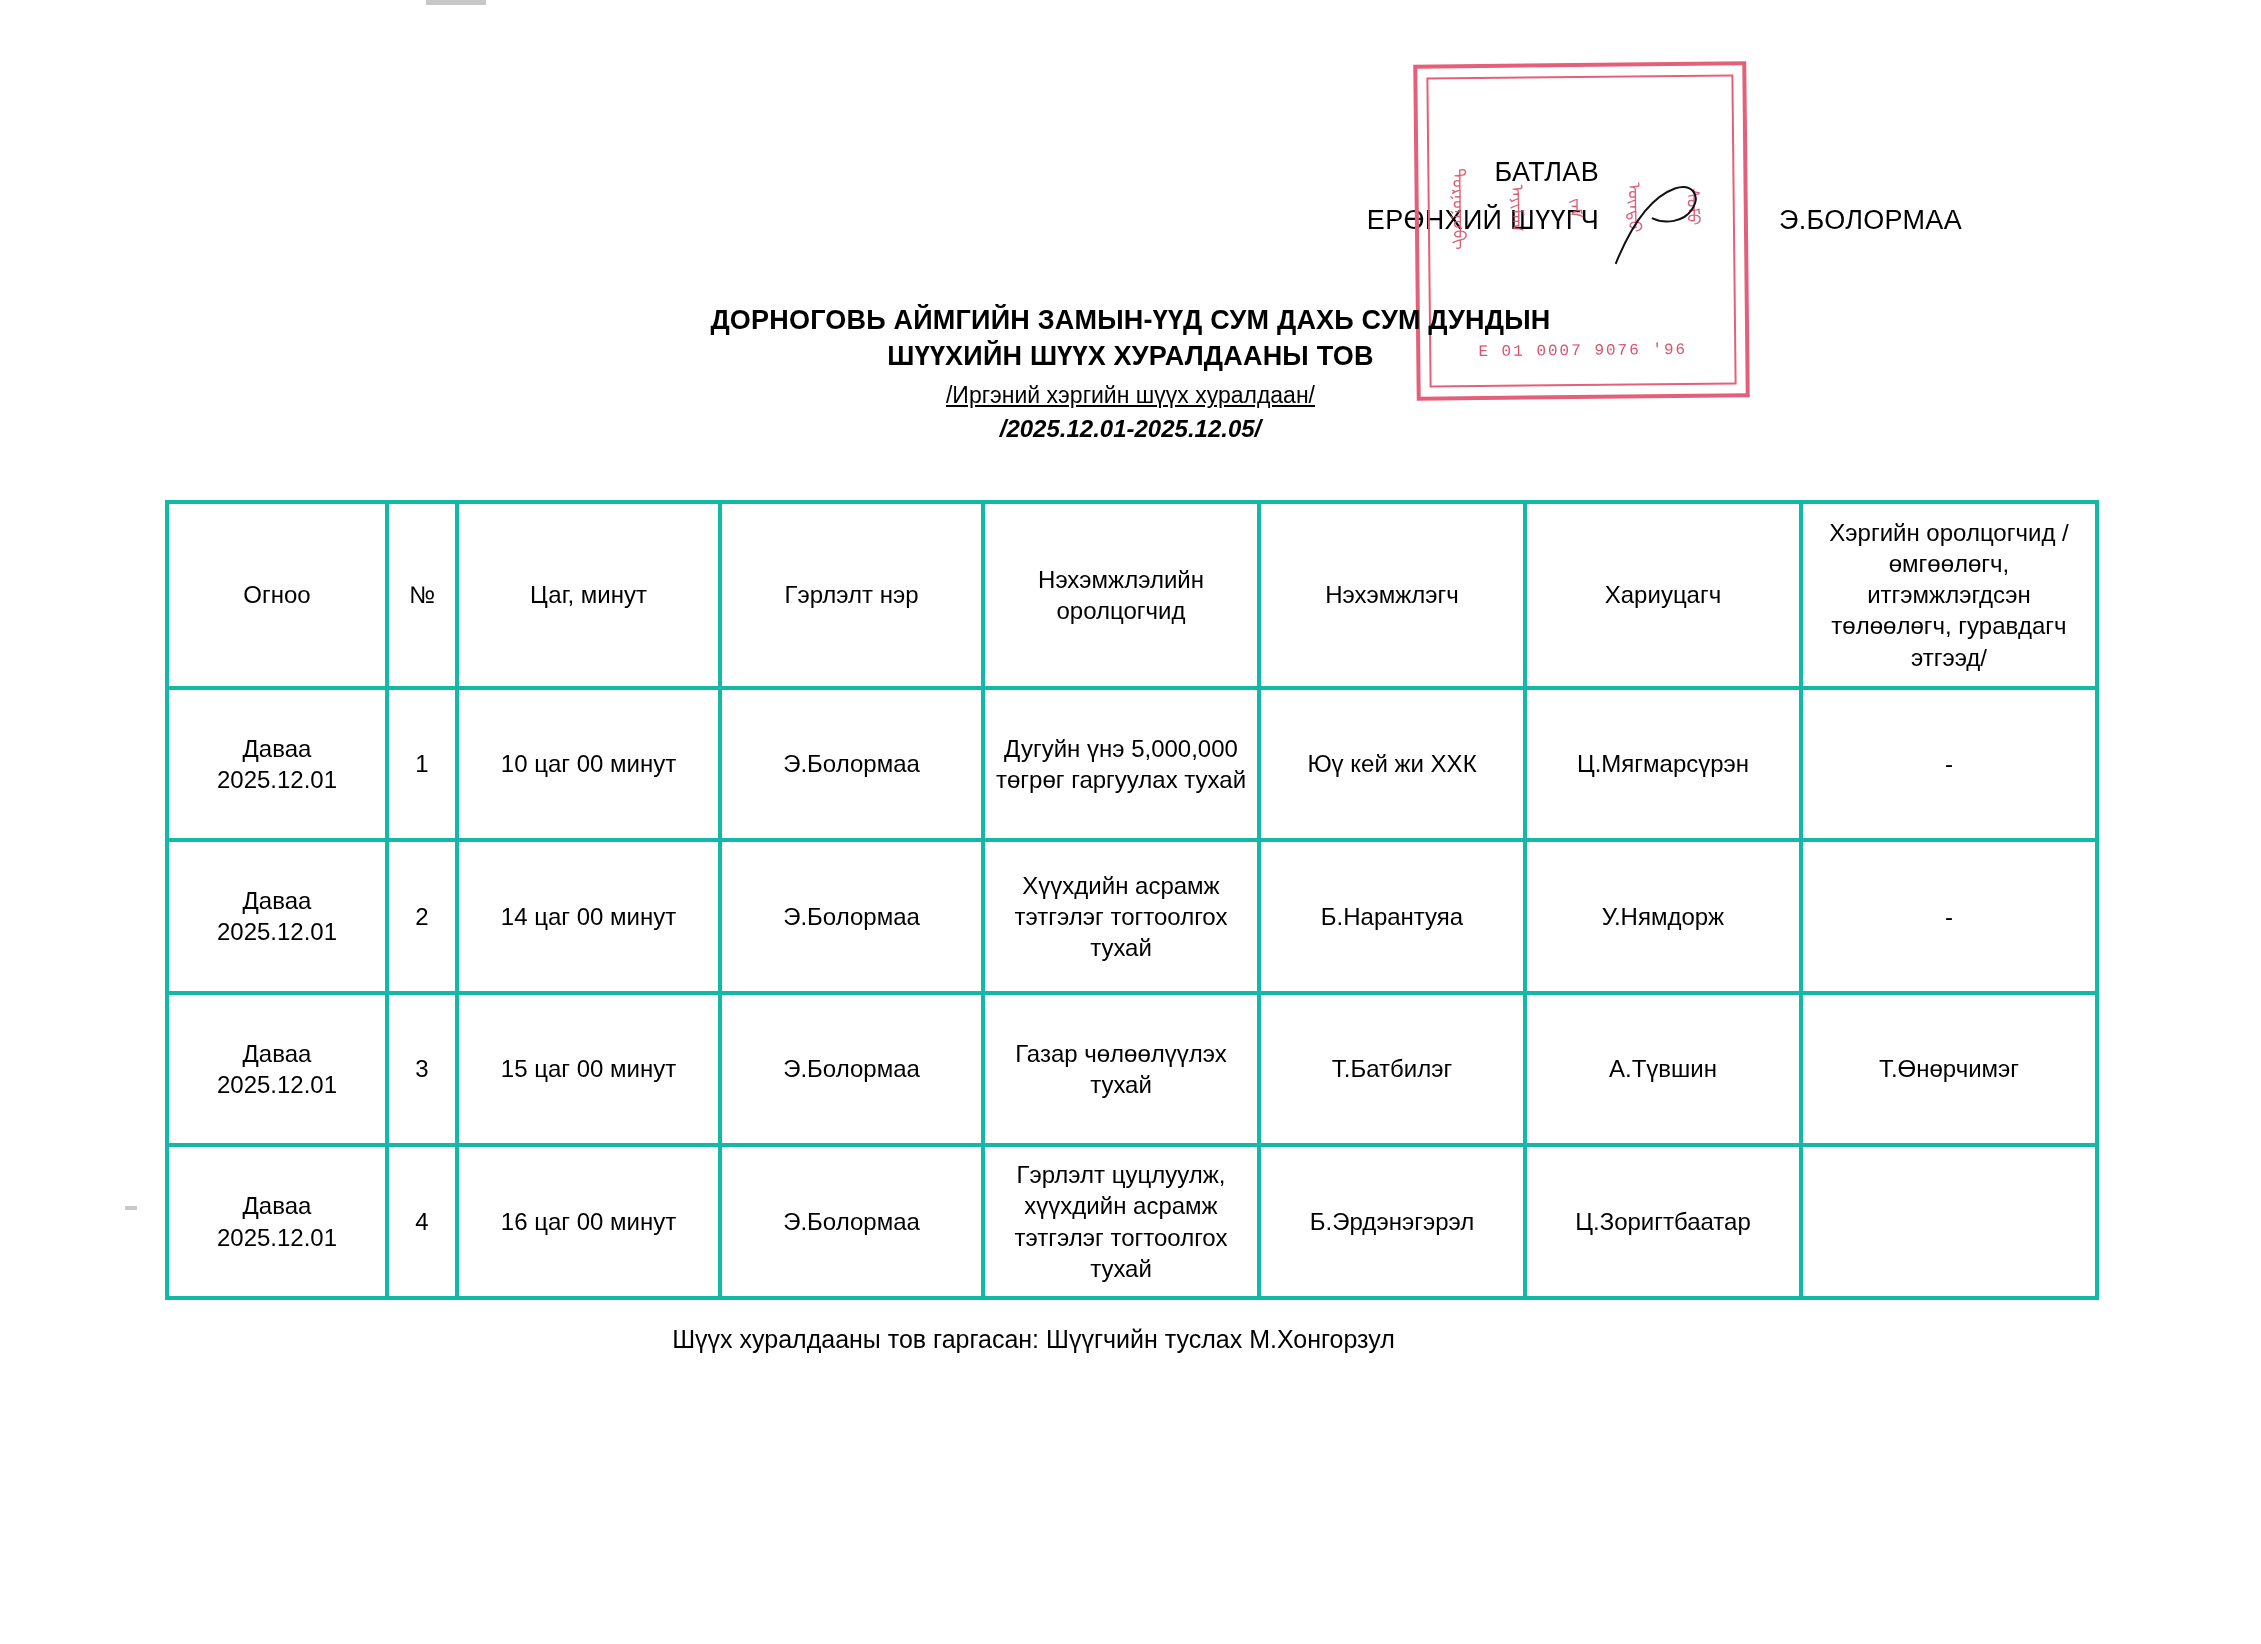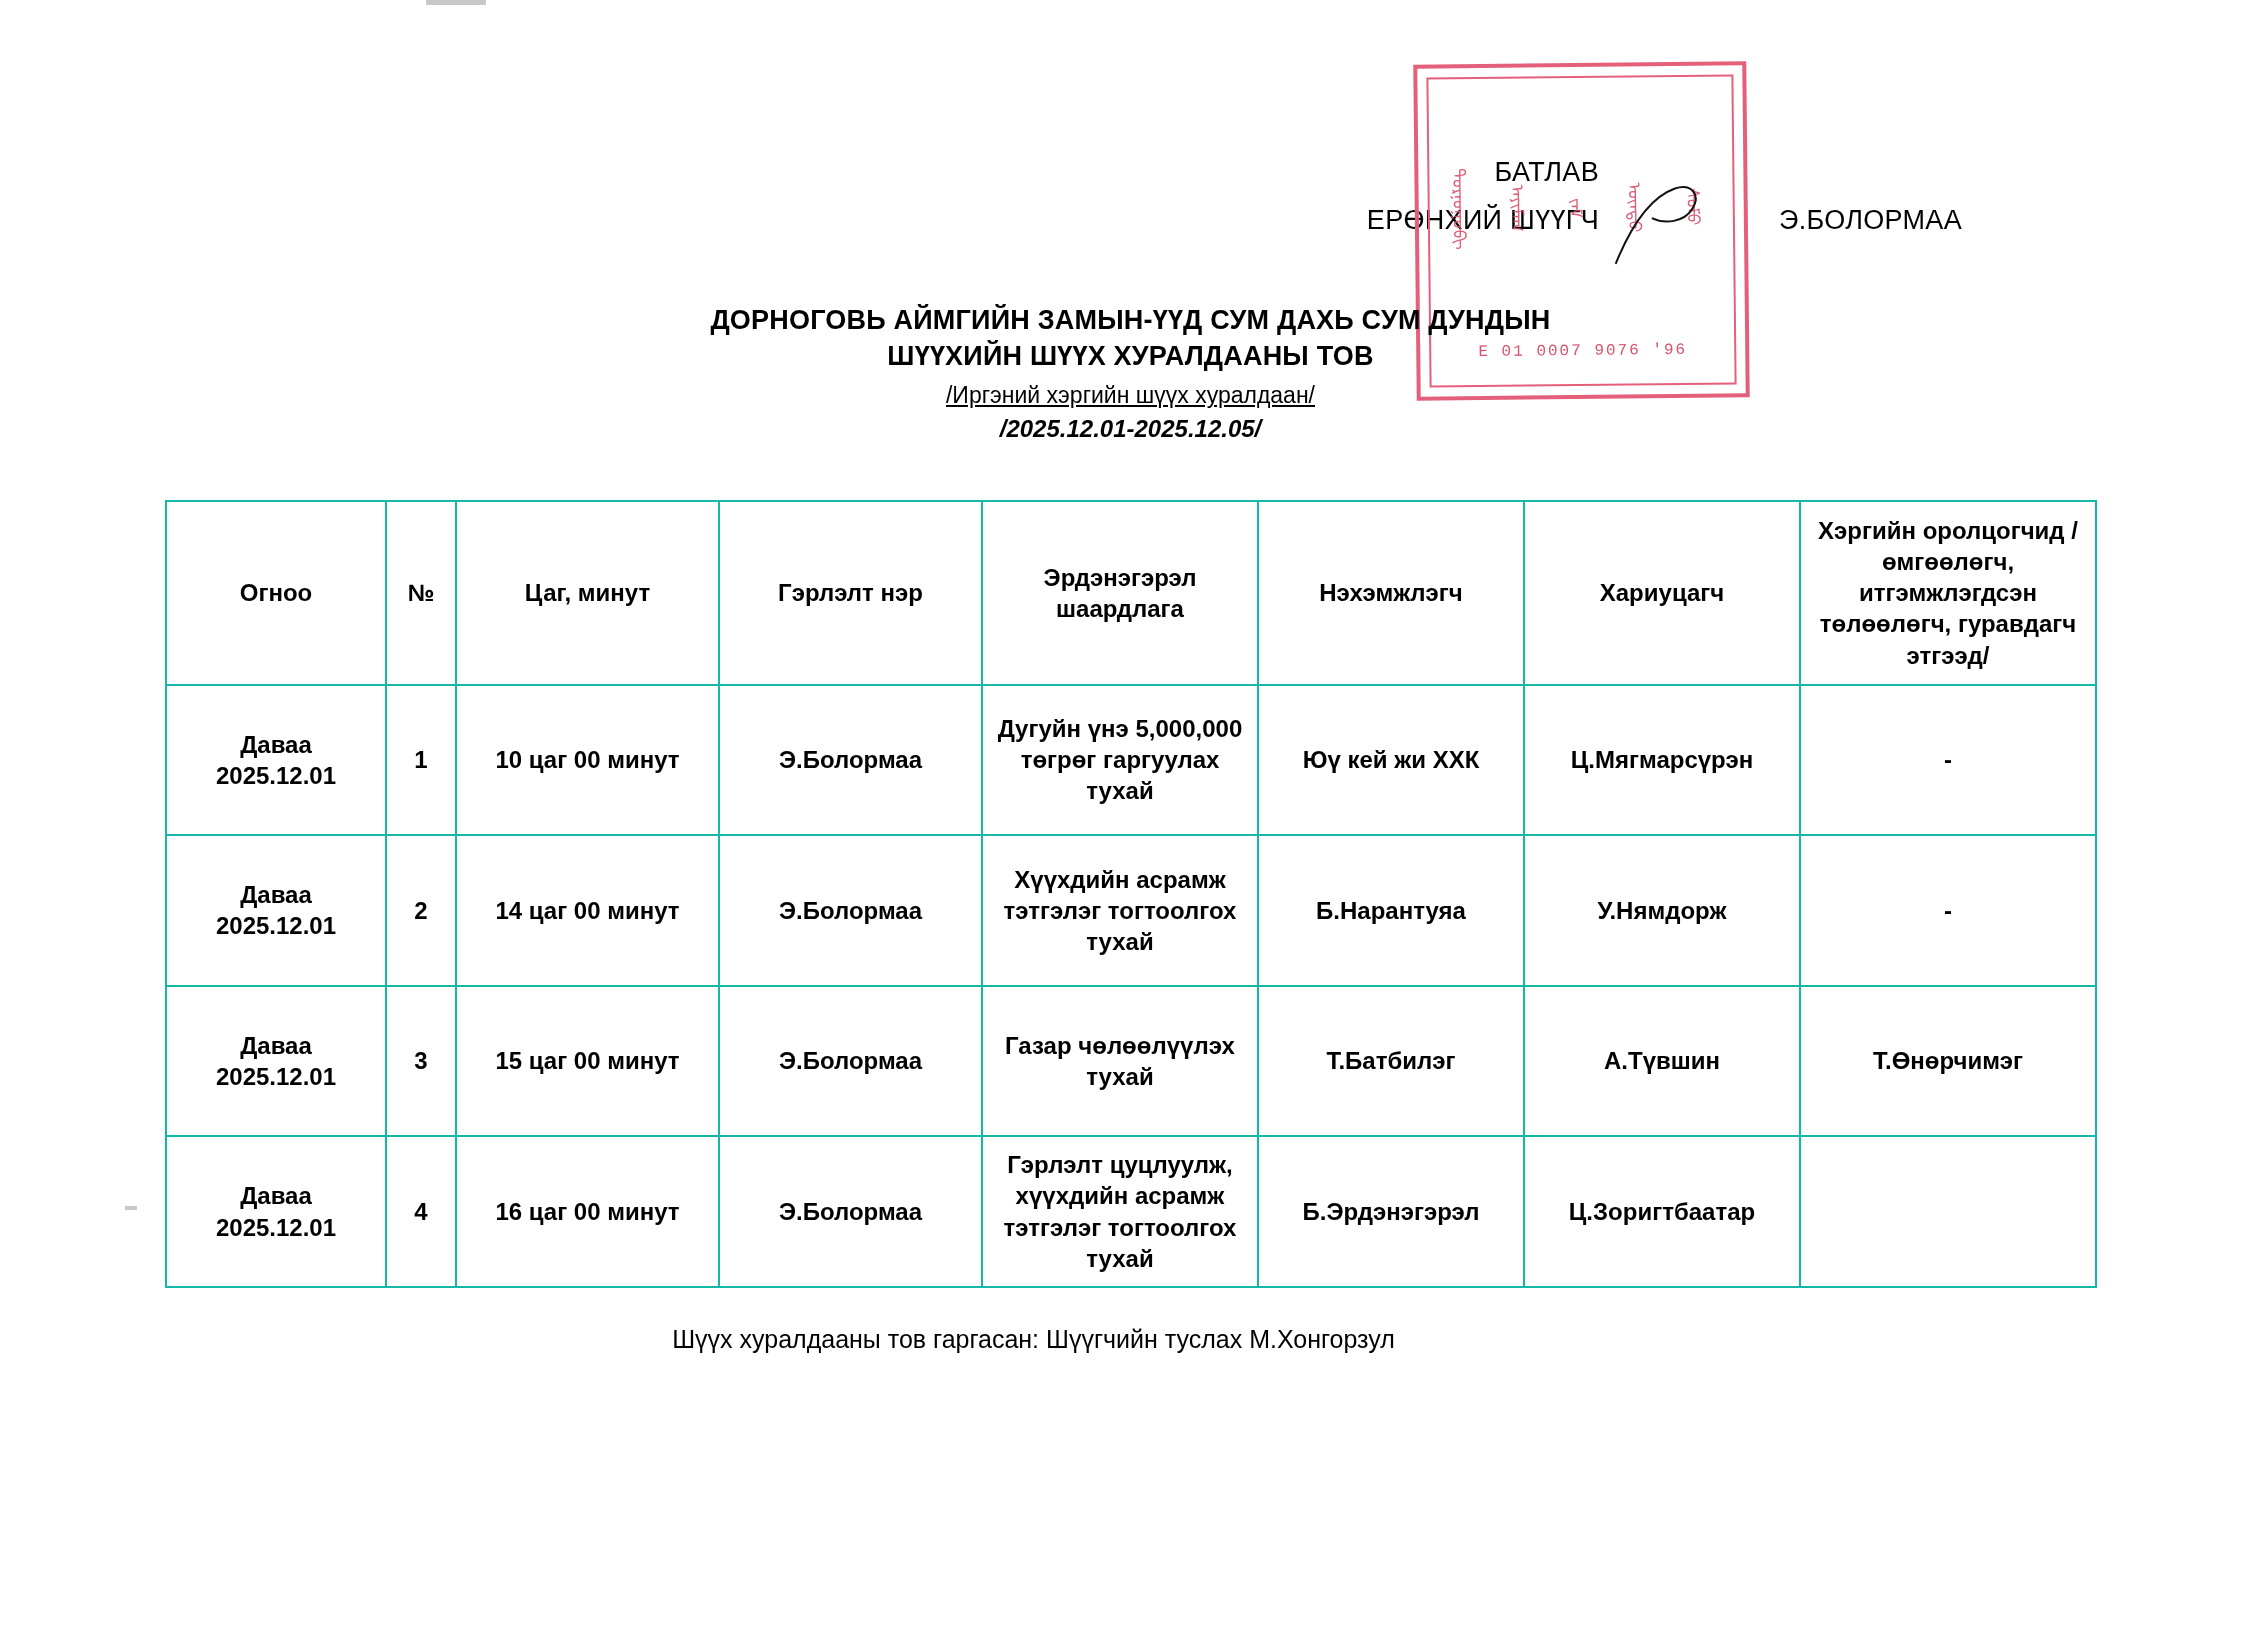--- a/index.html
+++ b/index.html
@@ -150,23 +150,23 @@
     left: 165px;
     width: 1932px;
   }
   table.sched {
     border-collapse: collapse;
     width: 1932px;
     table-layout: fixed;
   }
   table.sched th,
   table.sched td {
-    border: 2px solid #14b8a6;
+    border: 4px solid #14b8a6;
     font-size: 24px;
-    font-weight: bold;
+    font-weight: normal;
     text-align: center;
     vertical-align: middle;
     padding: 9.3px 6.7px;
     line-height: 1.3;
   }
   table.sched th {
     height: 163px;
   }
   table.sched td {
     height: 130px;
@@ -252,21 +252,21 @@
           <col class="c-plain">
           <col class="c-def">
           <col class="c-part">
       </colgroup>
       <thead>
         <tr>
           <th>Огноо</th>
           <th>№</th>
           <th>Цаг, минут</th>
           <th>Гэрлэлт нэр</th>
-          <th>Эрдэнэгэрэл шаардлага</th>
+          <th>Нэхэмжлэлийн оролцогчид</th>
           <th>Нэхэмжлэгч</th>
           <th>Хариуцагч</th>
           <th>Хэргийн оролцогчид /өмгөөлөгч, итгэмжлэгдсэн төлөөлөгч, гуравдагч этгээд/</th>
         </tr>
       </thead>
       <tbody>
         <tr>
           <td class="cell-date">
             <span>Даваа</span>
             <span>2025.12.01</span>

